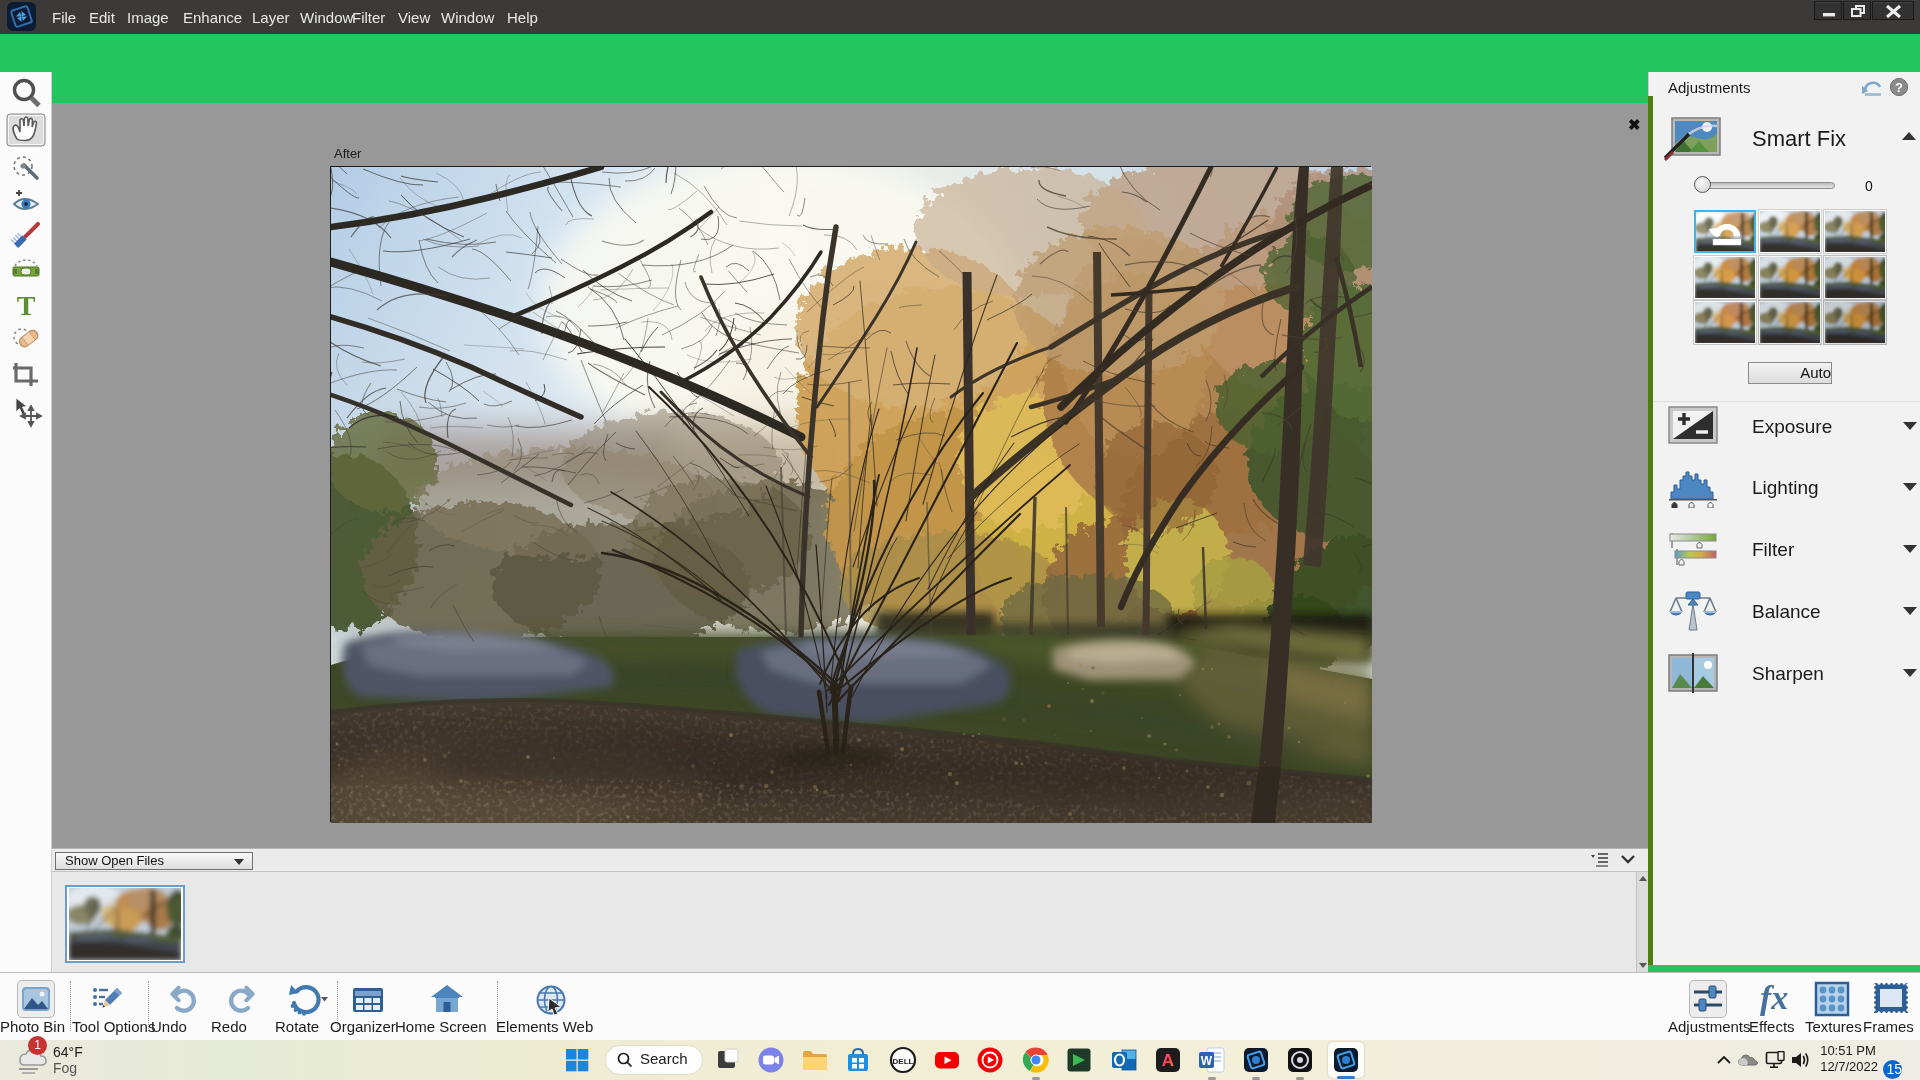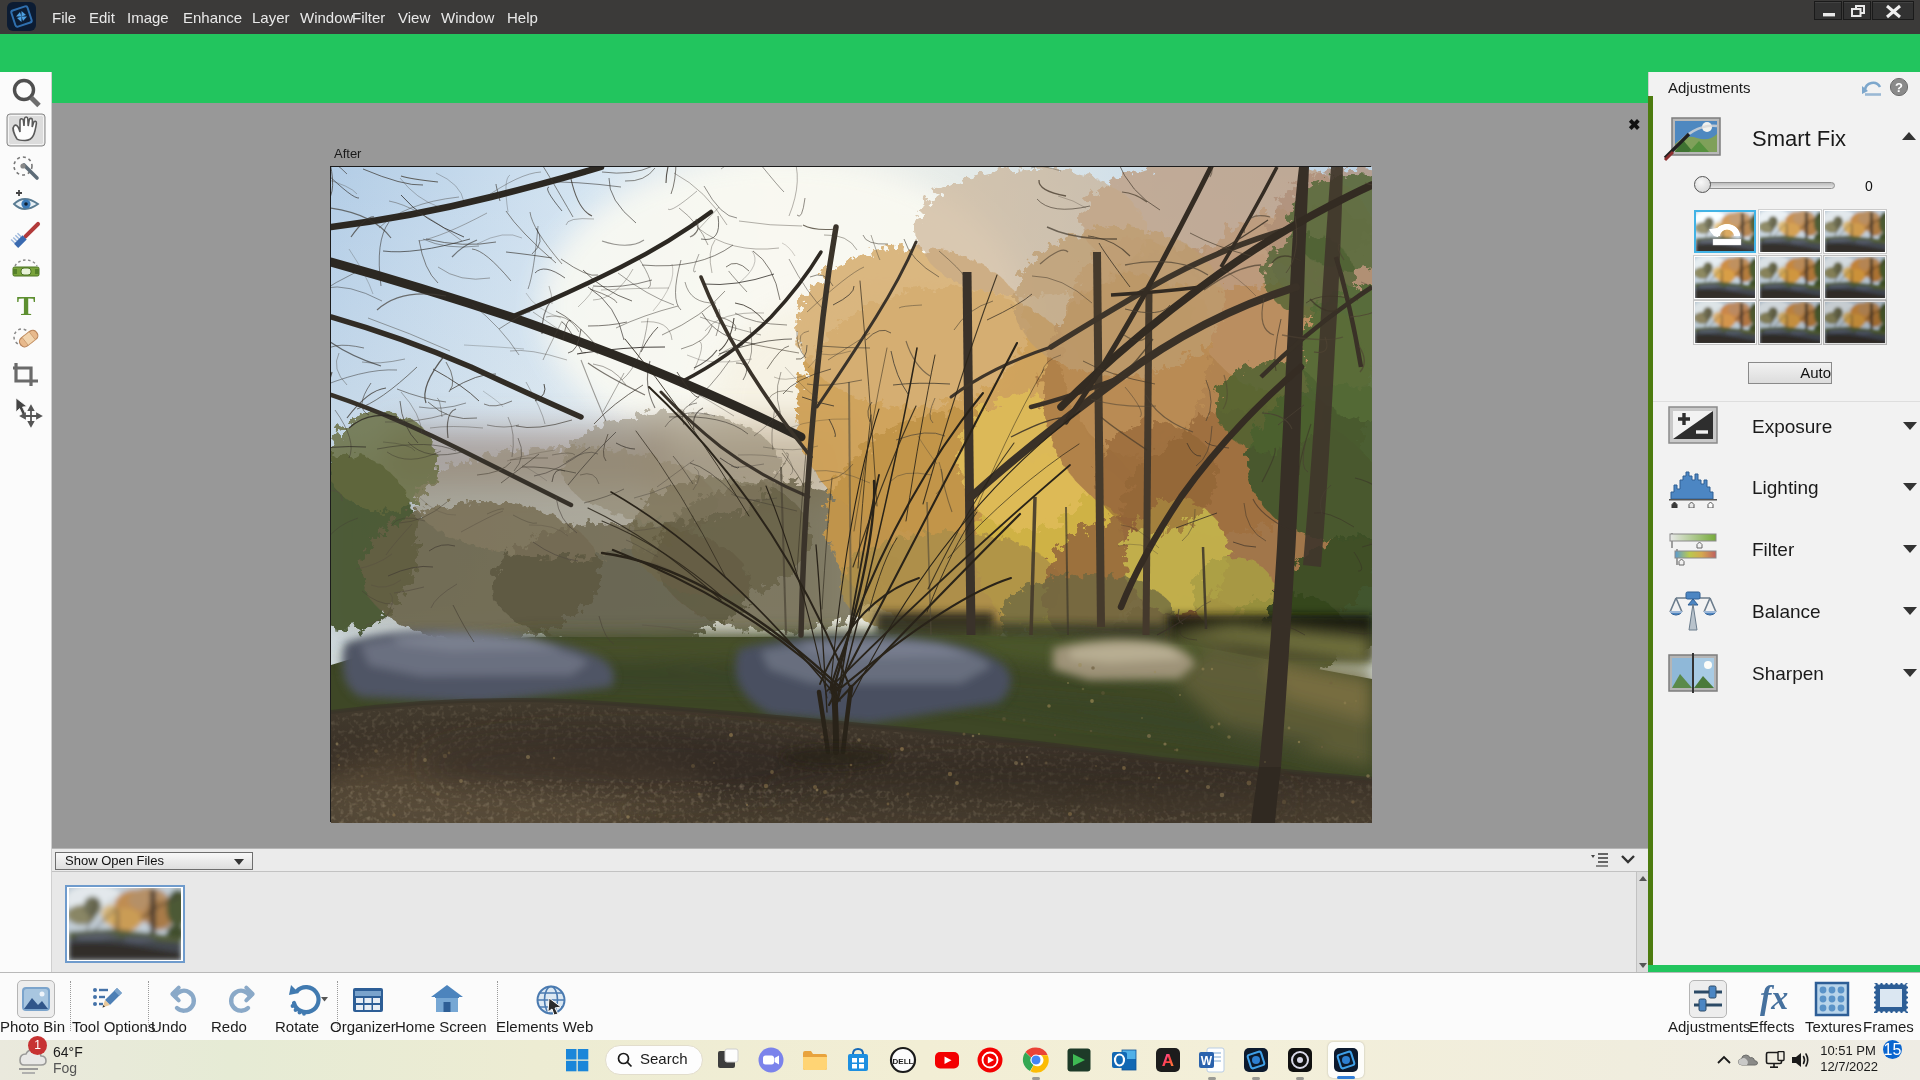--- a/index.html
+++ b/index.html
@@ -1574,15 +1574,15 @@
     <rect x="1.5" y="1.5" width="15" height="11" rx="1.5" fill="none" stroke="#1a1a1a" stroke-width="1.6"></rect>
     <line x1="9" y1="13" x2="9" y2="16" stroke="#1a1a1a" stroke-width="1.6"></line>
     <line x1="5" y1="16.2" x2="13" y2="16.2" stroke="#1a1a1a" stroke-width="1.6"></line>
     <rect x="13" y="0.5" width="6" height="9" rx="1" fill="#efece2" stroke="#1a1a1a" stroke-width="1.4"></rect>
   </svg>
   <svg style="position:absolute;left:1790px;top:11px" width="22" height="18" viewBox="0 0 22 18">
     <path d="M2,6 L6,6 L11,2 L11,16 L6,12 L2,12 Z" fill="#1a1a1a"></path>
     <path d="M13.5,5.5 Q15.5,9 13.5,12.5 M16,3 Q19.5,9 16,15" fill="none" stroke="#1a1a1a" stroke-width="1.6" stroke-linecap="round"></path>
   </svg>
   <div id="traytime">10:51 PM<br>12/7/2022</div>
-  <div style="position:absolute;left:1883px;top:0;width:19px;height:19px;border-radius:50%;background:#0a66d0;color:#fff;font-size:16px;text-align:center;line-height:19px">15</div>
+  <div style="position:absolute;left:1883px;top:20px;width:19px;height:19px;border-radius:50%;background:#0a66d0;color:#fff;font-size:14px;text-align:right;line-height:19px">15</div>
 </div>
 
 </div>
 </body></html>

